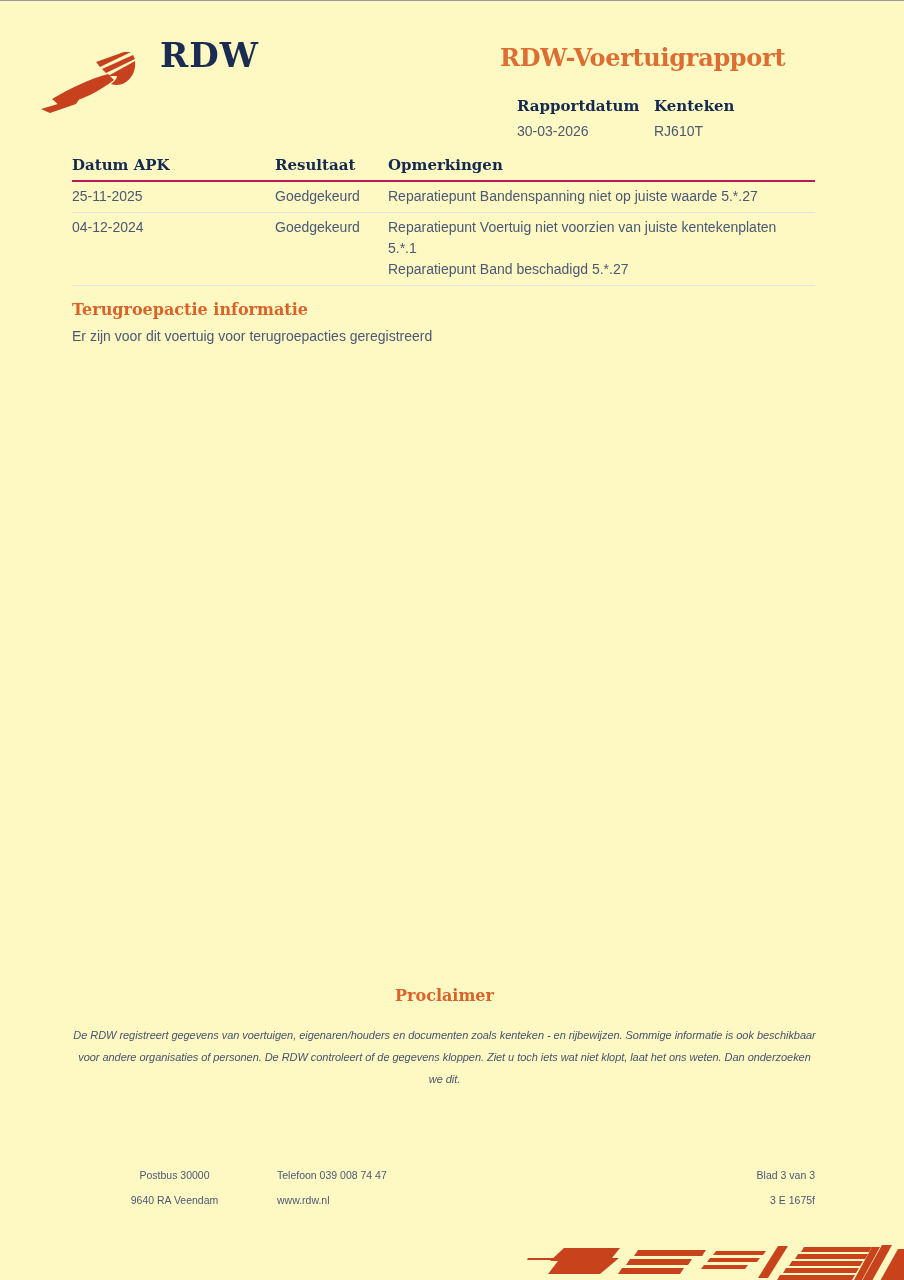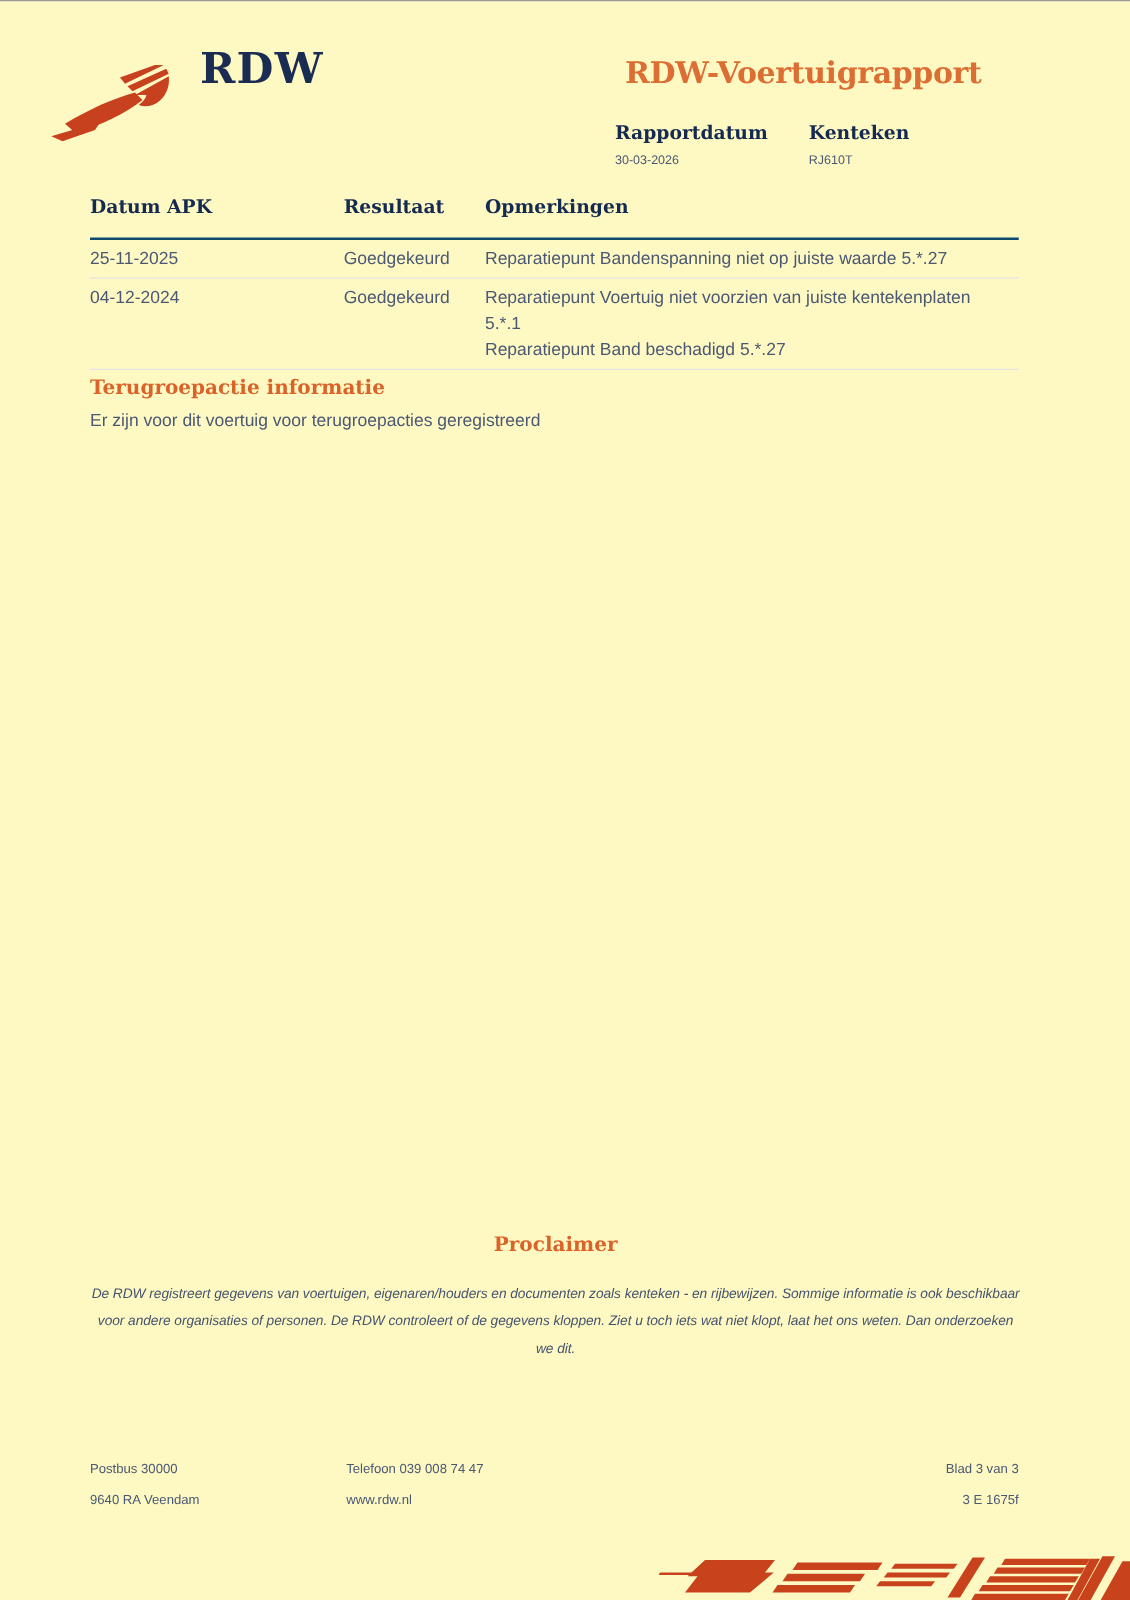--- a/index.html
+++ b/index.html
@@ -21,36 +21,36 @@
     font-weight:600;font-size:34px;letter-spacing:1px;
     color:#1b2c52;
   }
   .doc-title{
     position:absolute;left:500px;top:42px;
     font-family:"DejaVu Serif", serif;
     font-weight:600;font-size:24px;letter-spacing:-0.3px;
     color:#dc6e33;
     margin:0;
   }
-  .meta{position:absolute;left:492px;top:96px;display:flex;gap:18px;}
+  .meta{position:absolute;left:517px;top:96px;display:flex;}
   .meta-col{width:137px;}
   .meta-col.second{width:160px;}
   .meta-label{
     font-family:"DejaVu Serif", serif;
     font-weight:bold;font-size:15px;color:#152a50;
   }
-  .meta-value{margin-top:8px;font-size:10px;color:#4a5874;}
+  .meta-value{margin-top:8px;font-size:14px;color:#4a5874;}
   
   .apk-table{position:absolute;left:72px;top:155px;width:743px;font-size:14px;}
   .tr{display:flex;align-items:flex-start;}
   .th-row{
     font-family:"DejaVu Serif", serif;font-weight:bold;font-size:15px;
     color:#152a50;
-    padding-bottom:16px;
-    border-bottom:2px solid #0c4a6e;
+    padding-bottom:6px;
+    border-bottom:2px solid #be185d;
   }
   .td-row{
     padding:4px 0 5px 0;
     border-bottom:1px solid #e4e4e4;
     line-height:21px;
   }
   .col-datum{width:203px;flex:none;}
   .col-resultaat{width:113px;flex:none;}
   .col-opmerkingen{width:427px;flex:none;}
   
@@ -62,21 +62,21 @@
   .recall-section{position:absolute;left:72px;top:299px;width:743px;}
   .recall-body{margin-top:9px;font-size:14px;}
   .proclaimer-section{position:absolute;left:72px;top:985px;width:745px;text-align:center;}
   .proclaimer-body{
     margin-top:19px;font-size:11px;line-height:22px;
     letter-spacing:-0.05px;color:#44536e;font-style:italic;
   }
   
   .footer{position:absolute;left:72px;top:1168px;width:743px;display:flex;font-size:10.5px;}
   .footer-col{display:flex;flex-direction:column;gap:13px;}
-  .footer-col.c1{width:205px;flex:none;}
+  .footer-col.c1{width:205px;flex:none;align-items:center;}
   .footer-col.c2{flex:1;}
   .footer-col.c3{flex:none;text-align:right;}
   
   .speed-graphic{position:absolute;right:0;bottom:0;width:384px;height:38px;}
 </style>
 </head>
 <body>
 
 <div id="page">
 

